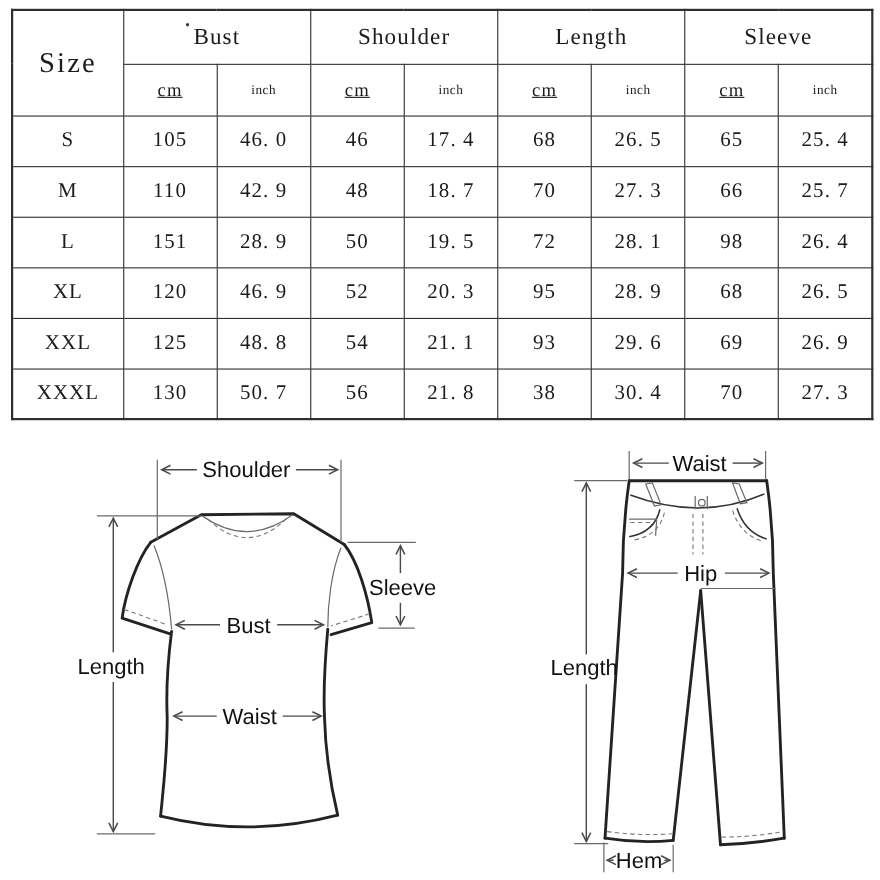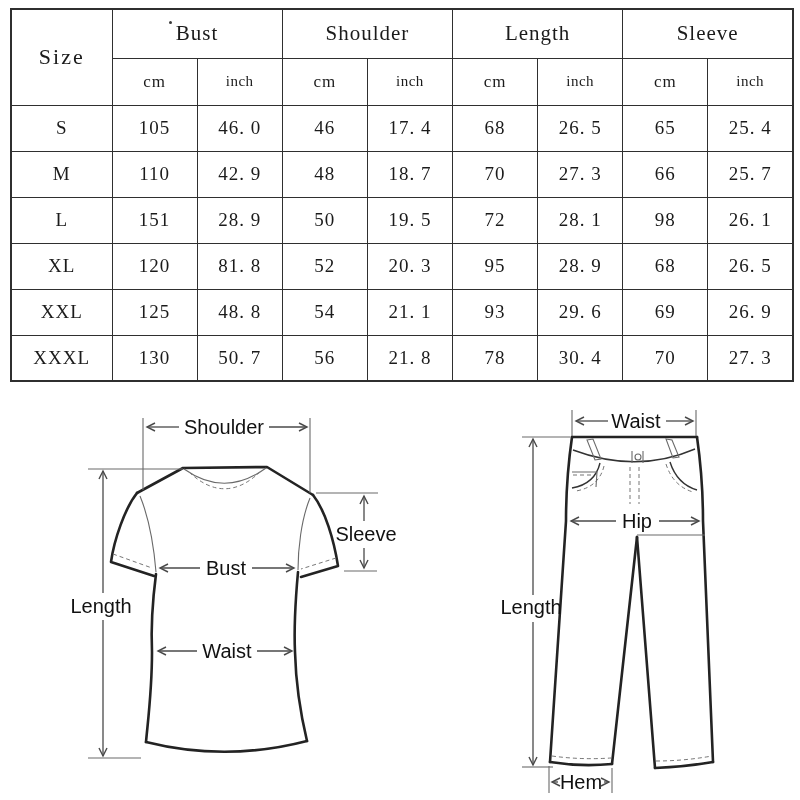--- a/index.html
+++ b/index.html
@@ -18,24 +18,24 @@
   }
   .size-table th, .size-table td {
     border:1px solid #2f2f2f; padding:0;
     text-align:center; vertical-align:middle;
     font-weight:normal;
   }
   .size-table col.c-size { width:101px; }
   .size-table tr.r-group { height:49px; }
   .size-table tr.r-units { height:47px; }
   .size-table tr.r-data  { height:46px; }
-  .corner { font-size:22px; letter-spacing:2px; }
+  .corner { font-size:26px; letter-spacing:2px; }
   .group  { font-size:21px; letter-spacing:1px; }
-  .unit-cm   { font-size:17px; letter-spacing:1px; }
-  .unit-inch { font-size:15px; letter-spacing:0.5px; }
+  .unit-cm   { font-size:17px; letter-spacing:1px;text-decoration:underline; }
+  .unit-inch { font-size:12px; letter-spacing:0.5px; }
   .size-table td { font-size:19px; letter-spacing:1px; }
   .stray-dot {
     position:absolute; left:169px; top:21px;
     width:3px; height:3px; border-radius:50%; background:#3a3a3a;
   }
   
   .diagram-svg { position:absolute; left:0; top:390px; }
   .bold  { fill:none; stroke:#232323; stroke-width:2.6; stroke-linecap:round; stroke-linejoin:round; }
   .mid   { fill:none; stroke:#333333; stroke-width:1.4; }
   .thin  { fill:none; stroke:#6a6a6a; stroke-width:1.1; }
@@ -103,26 +103,26 @@
       </tr>
       <tr class="r-data">
         <td>L</td>
         <td>151</td>
         <td>28. 9</td>
         <td>50</td>
         <td>19. 5</td>
         <td>72</td>
         <td>28. 1</td>
         <td>98</td>
-        <td>26. 1</td>
+        <td>26. 4</td>
       </tr>
       <tr class="r-data">
         <td>XL</td>
         <td>120</td>
-        <td>81. 8</td>
+        <td>46. 9</td>
         <td>52</td>
         <td>20. 3</td>
         <td>95</td>
         <td>28. 9</td>
         <td>68</td>
         <td>26. 5</td>
       </tr>
       <tr class="r-data">
         <td>XXL</td>
         <td>125</td>
@@ -133,21 +133,21 @@
         <td>29. 6</td>
         <td>69</td>
         <td>26. 9</td>
       </tr>
       <tr class="r-data">
         <td>XXXL</td>
         <td>130</td>
         <td>50. 7</td>
         <td>56</td>
         <td>21. 8</td>
-        <td>78</td>
+        <td>38</td>
         <td>30. 4</td>
         <td>70</td>
         <td>27. 3</td>
       </tr>
     </tbody>
       </table>
   </div>
   <div class="stray-dot"></div>
 
   <svg class="diagram-svg" width="800" height="410" viewBox="0 0 800 410">

